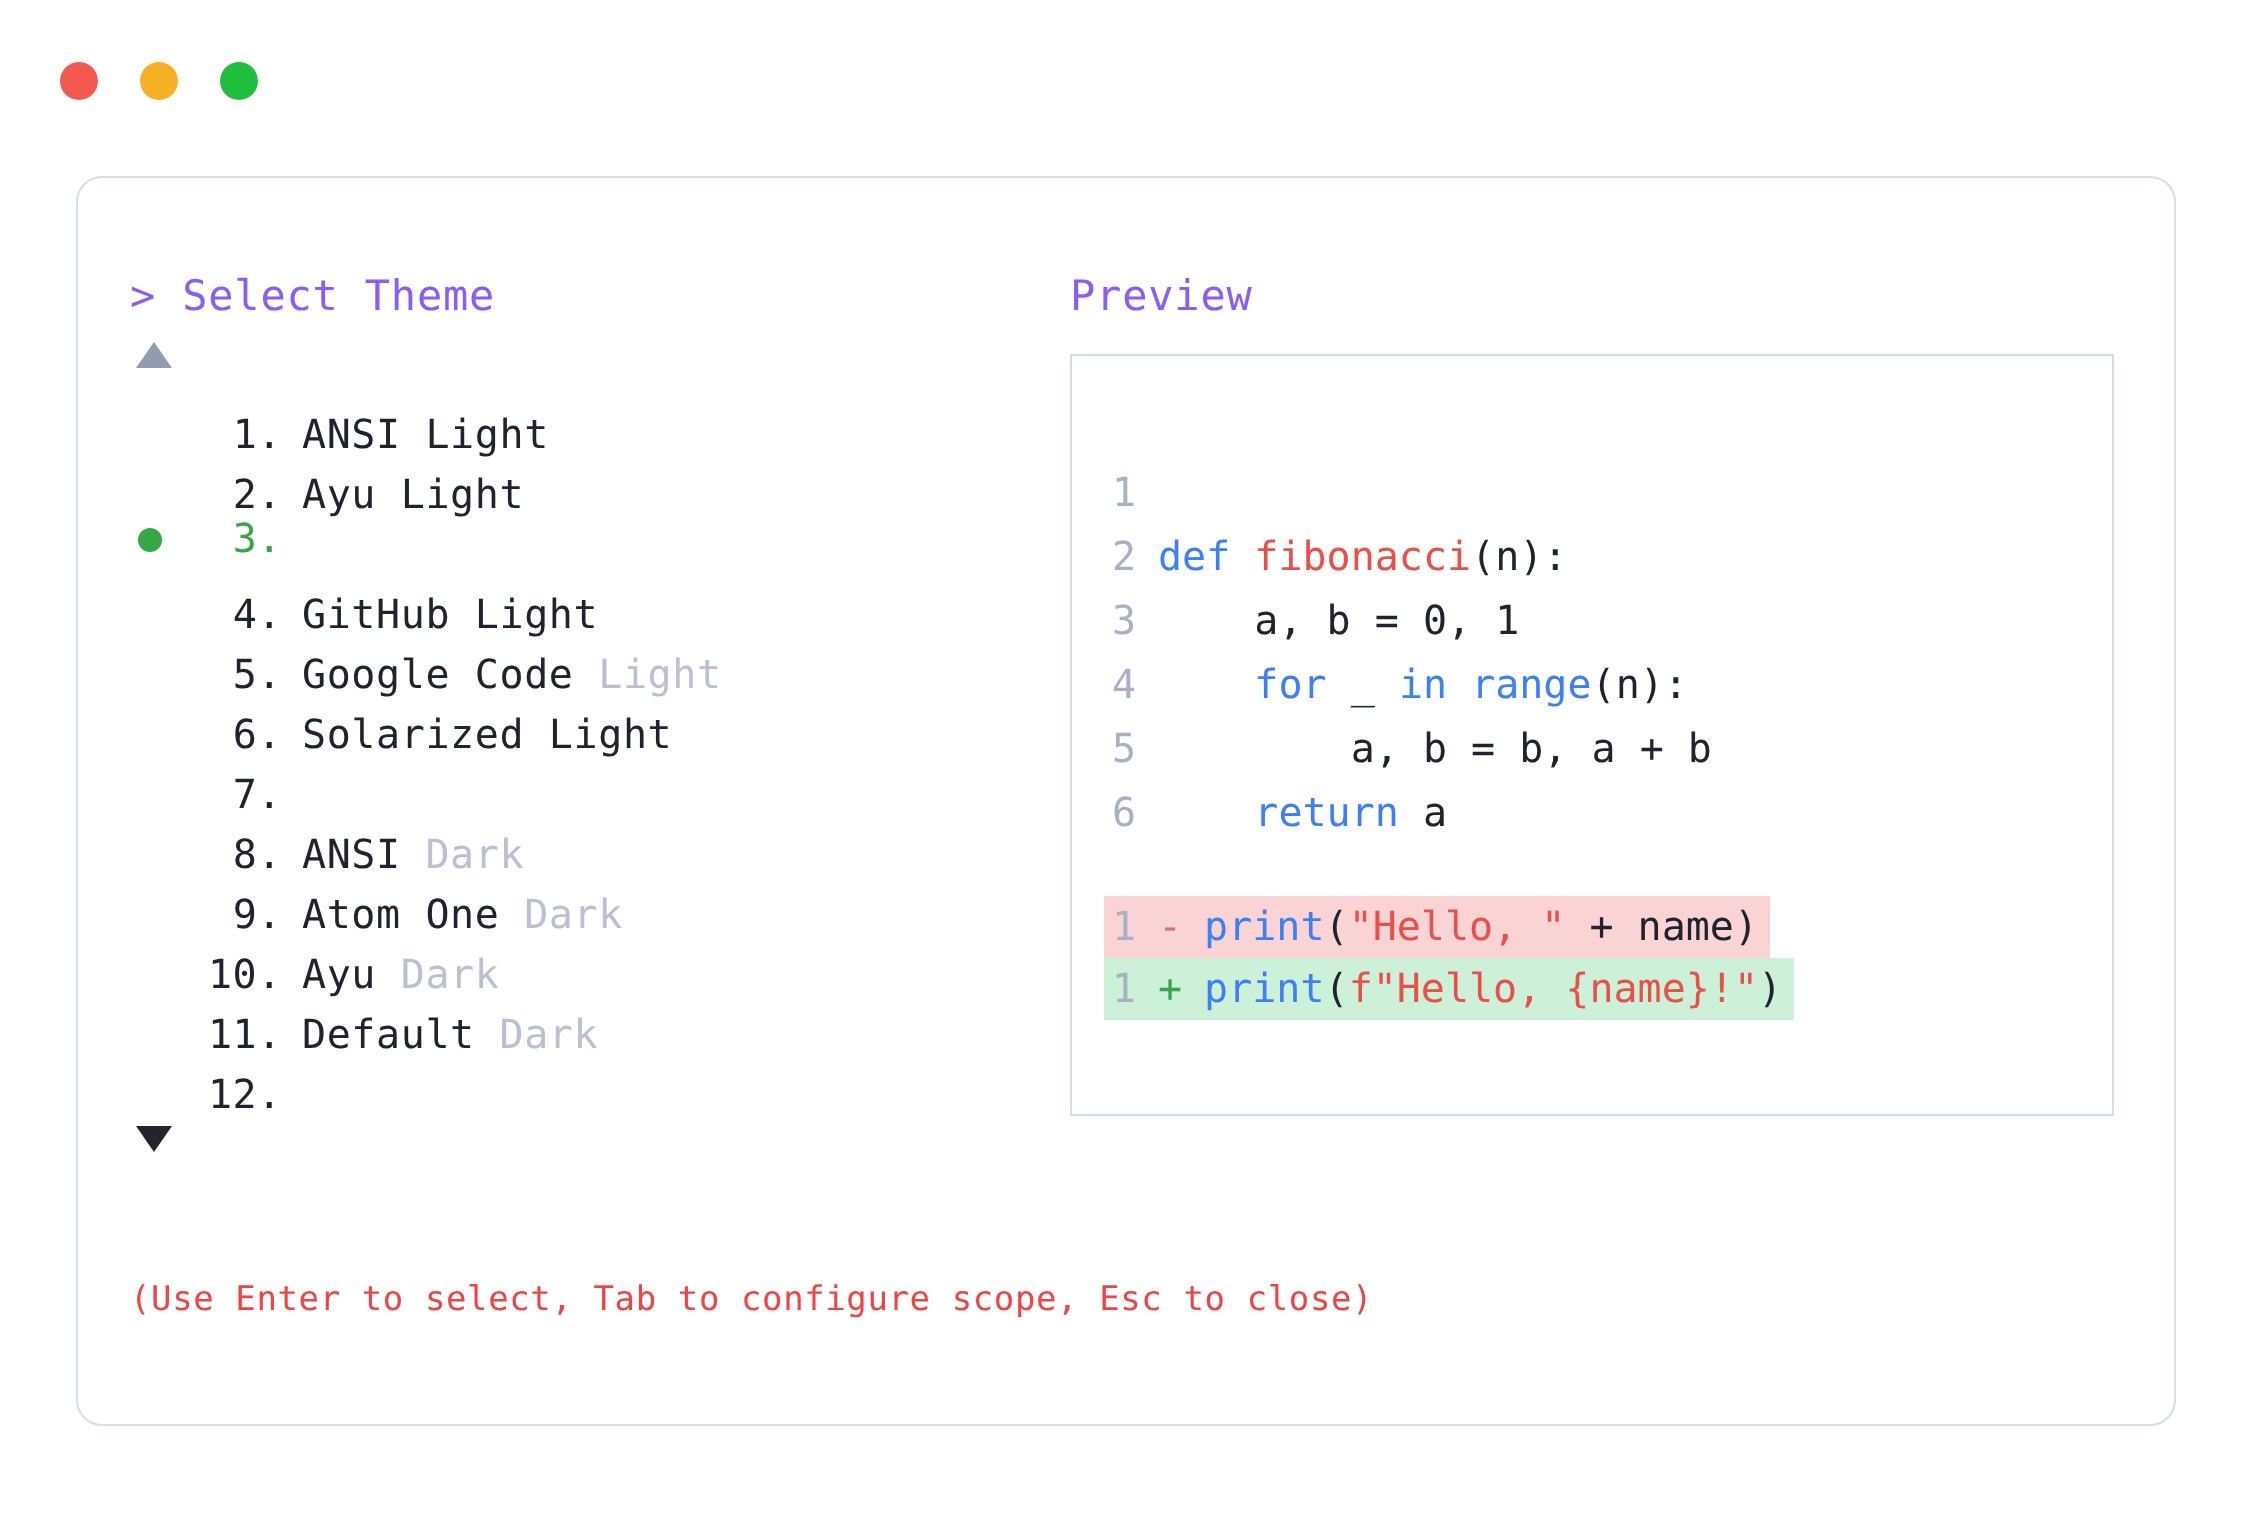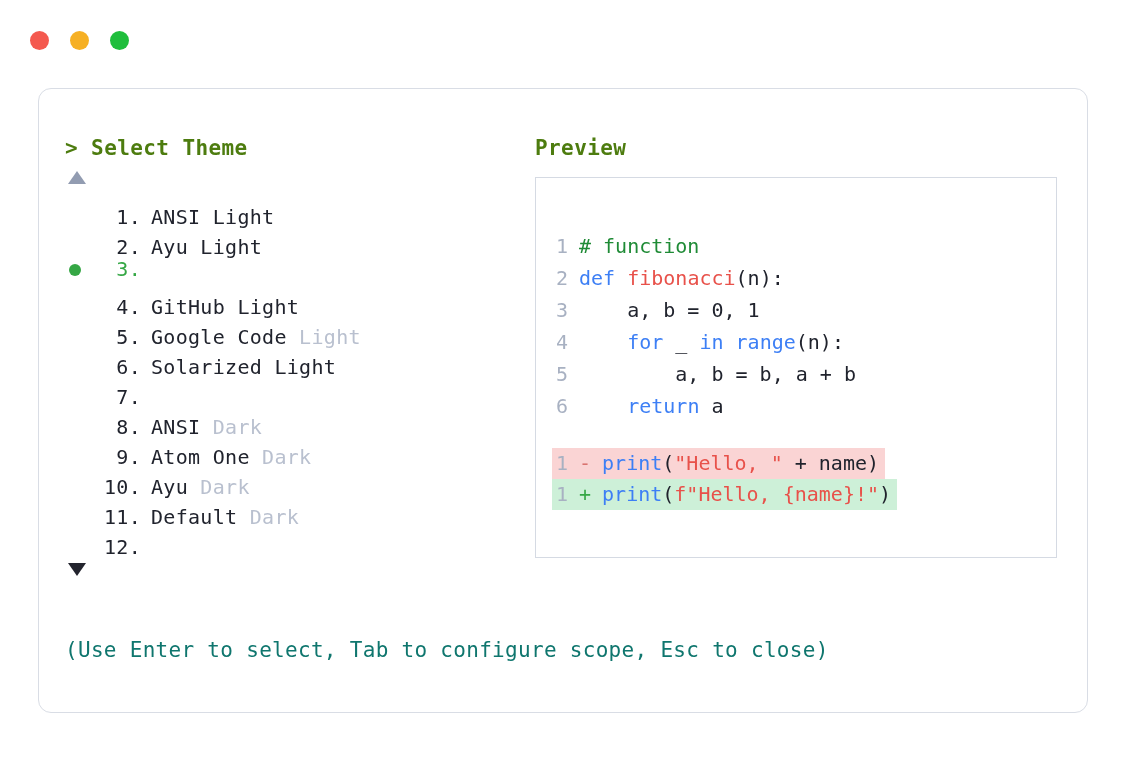--- a/index.html
+++ b/index.html
@@ -62,24 +62,23 @@
   .col-right {
     position: absolute;
     left: 496px;
     top: 46px;
     width: 540px;
   }
 
   .heading {
     font-size: 21px;
     line-height: 26px;
-    color: #4d7c0f;
+    color: #8b5cf6;
     letter-spacing: 0.4px;
     white-space: pre;
-    font-weight: bold;
   }
 
   
   .scroll-arrow {
     width: 0;
     height: 0;
     margin-left: 3px;
   }
   .arrow-up {
     border-left: 9px solid transparent;
@@ -209,23 +208,23 @@
   }
   .sign-minus { color: #d9736f; }
   .sign-plus  { color: #35a745; }
   .diff-code  { padding-right: 6px; }
 
   
   .hint {
     position: absolute;
     left: 26px;
     top: 548px;
-    font-size: 21px;
+    font-size: 17px;
     line-height: 26px;
-    color: #0f766e;
+    color: #ef4444;
     letter-spacing: 0.3px;
     white-space: pre;
   }
 </style>
 </head>
 <body>
 
 <div class="window-dots">
   <div class="dot dot-close"></div>
   <div class="dot dot-min"></div>
@@ -253,21 +252,21 @@
           <div class="theme-row"><div class="bullet-cell"></div><div class="idx-cell">12.</div></div>
         </div>
       <div class="scroll-arrow arrow-down"></div>
     </div>
 
     <div class="col-right">
       <div class="heading">Preview</div>
       <div class="preview-box">
         <div class="code-area">
           <div id="code-lines">
-              <div class="code-line"><div class="lineno">1</div><div class="code-text"><span class="tok-comment"># function</span></div></div>
+              <div class="code-line"><div class="lineno">1</div></div>
               <div class="code-line"><div class="lineno">2</div><div class="code-text"><span class="tok-keyword">def </span><span class="tok-func">fibonacci</span><span class="tok-plain">(n):</span></div></div>
               <div class="code-line"><div class="lineno">3</div><div class="code-text"><span class="tok-plain">    a, b = </span><span class="tok-number">0</span><span class="tok-plain">, </span><span class="tok-number">1</span></div></div>
               <div class="code-line"><div class="lineno">4</div><div class="code-text"><span class="tok-plain">    </span><span class="tok-keyword">for </span><span class="tok-plain">_ </span><span class="tok-keyword">in </span><span class="tok-builtin">range</span><span class="tok-plain">(n):</span></div></div>
               <div class="code-line"><div class="lineno">5</div><div class="code-text"><span class="tok-plain">        a, b = b, a + b</span></div></div>
               <div class="code-line"><div class="lineno">6</div><div class="code-text"><span class="tok-plain">    </span><span class="tok-keyword">return </span><span class="tok-plain">a</span></div></div>
             </div>
           <div class="diff-block" id="diff-lines">
               <div class="diff-line diff-removed"><div class="diff-lineno">1</div><div class="diff-sign sign-minus">-</div><div class="diff-code"><span class="tok-builtin">print</span><span class="tok-plain">(</span><span class="tok-string">"Hello, "</span><span class="tok-plain"> + name)</span></div></div>
               <div class="diff-line diff-added"><div class="diff-lineno">1</div><div class="diff-sign sign-plus">+</div><div class="diff-code"><span class="tok-builtin">print</span><span class="tok-plain">(</span><span class="tok-string">f"Hello, {name}!"</span><span class="tok-plain">)</span></div></div>
             </div>

